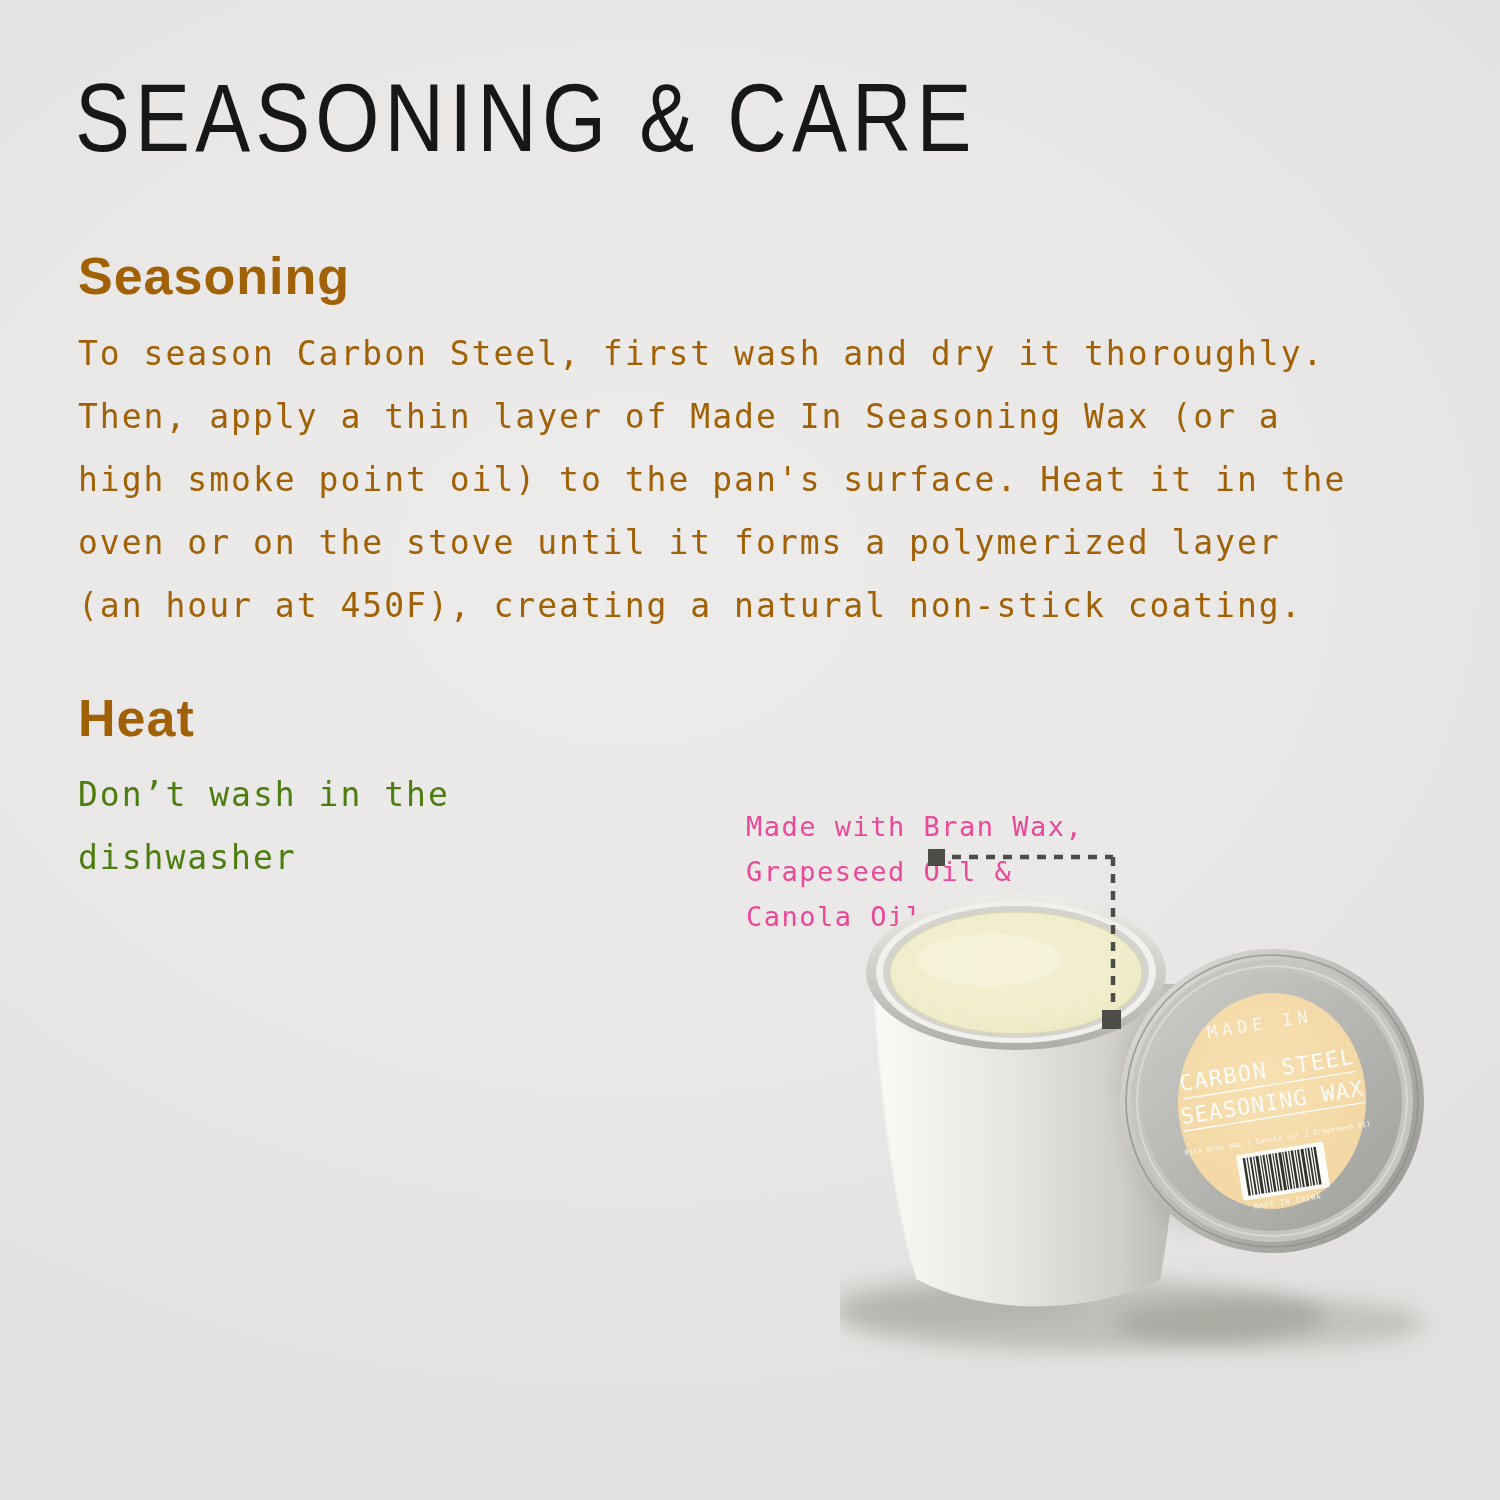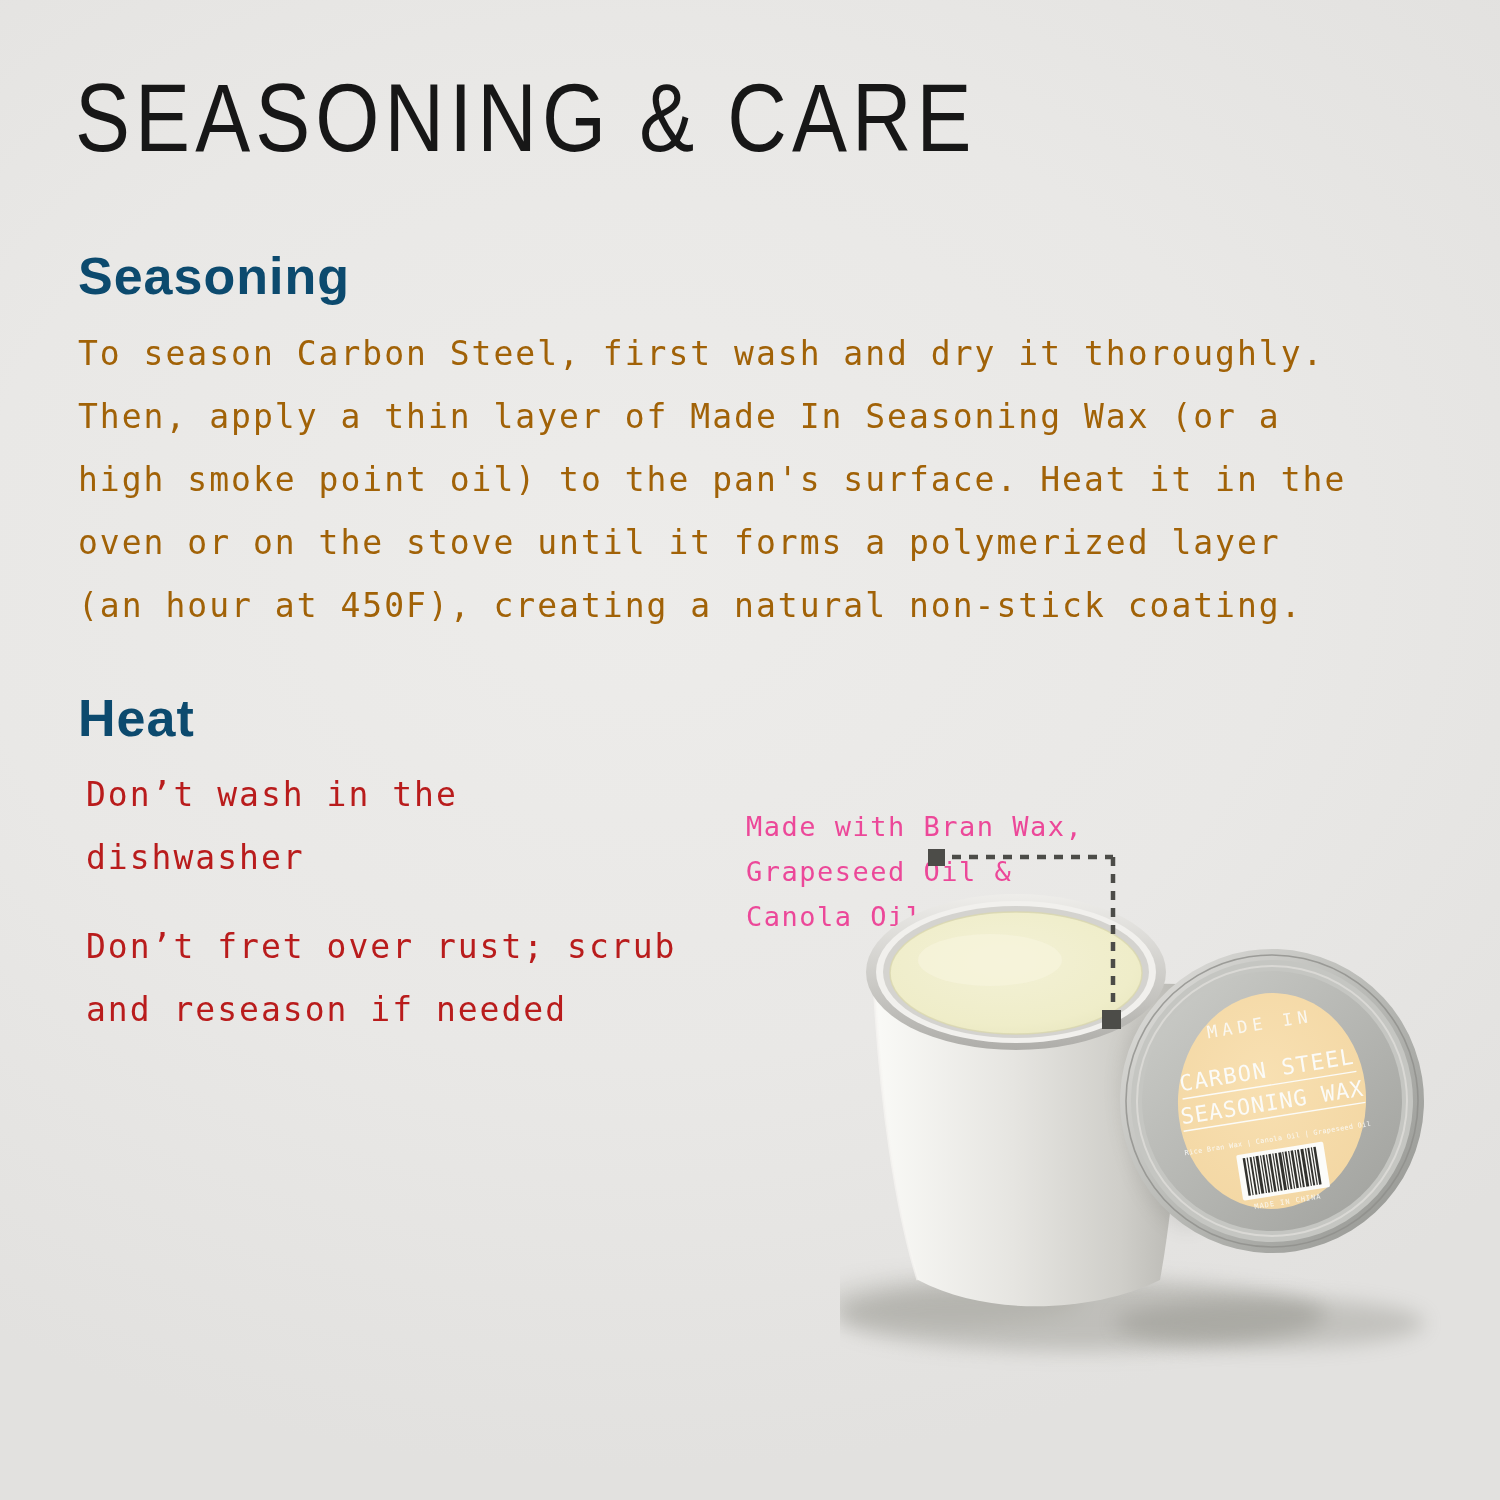--- a/index.html
+++ b/index.html
@@ -12,32 +12,32 @@
   }
   .abs{position:absolute;}
   .page-title{
     left:75px;top:62px;
     font-family:"Liberation Sans", sans-serif;
     font-size:97px;font-weight:500;letter-spacing:6px;color:#171717;
     transform:scaleX(0.85);transform-origin:left top;white-space:nowrap;
   }
   .section-heading{
     font-family:"Liberation Sans", sans-serif;
-    font-size:52px;font-weight:700;letter-spacing:1px;color:#0c4a6e;
+    font-size:52px;font-weight:700;letter-spacing:1px;color:#a16207;
     white-space:nowrap;
   }
   .seasoning-heading{left:78px;top:246px;}
   .care-heading{left:78px;top:688px;}
   .body-text{
     font-size:33px;line-height:63px;letter-spacing:2px;
     white-space:pre-line;color:#a16207;
   }
   .seasoning-paragraph{left:78px;top:322px;width:1380px;}
   .care-list{left:78px;top:763px;width:800px;}
-  .care-item{margin:0 0 26px 8px;font-size:33px;line-height:63px;letter-spacing:2px;white-space:pre-line;color:#b91c1c;}
+  .care-item{margin:0 0 26px 0;font-size:33px;line-height:63px;letter-spacing:2px;white-space:pre-line;color:#4d7c0f;}
   .annotation-text{
     left:746px;top:804px;width:420px;
     font-size:27px;line-height:45px;letter-spacing:1.5px;
     white-space:pre-line;color:#ec4899;
   }
   .leader-svg{left:0;top:0;width:1500px;height:1500px;pointer-events:none;}
   .product-svg{left:840px;top:860px;width:640px;height:540px;}
   .lbl{fill:#fbfbf8;font-family:"DejaVu Sans Mono", monospace;text-anchor:middle;}
 </style>
 </head>
@@ -49,22 +49,20 @@
 <div class="abs body-text seasoning-paragraph">To season Carbon Steel, first wash and dry it thoroughly.
 Then, apply a thin layer of Made In Seasoning Wax (or a
 high smoke point oil) to the pan's surface. Heat it in the
 oven or on the stove until it forms a polymerized layer
 (an hour at 450F), creating a natural non-stick coating.</div>
 
 <div class="abs section-heading care-heading">Heat</div>
 <div class="abs care-list">
   <div class="care-item">Don’t wash in the
 dishwasher</div>
-  <div class="care-item">Don’t fret over rust; scrub
-and reseason if needed</div>
 </div>
 
 <div class="abs annotation-text">Made with Bran Wax,
 Grapeseed Oil &amp;
 Canola Oil</div>
 
 <svg class="abs product-svg" viewBox="0 0 640 540" xmlns="http://www.w3.org/2000/svg">
   <defs>
     <linearGradient id="gradBody" x1="0" y1="0" x2="1" y2="0">
       <stop offset="0" stop-color="#fafaf7"></stop>

